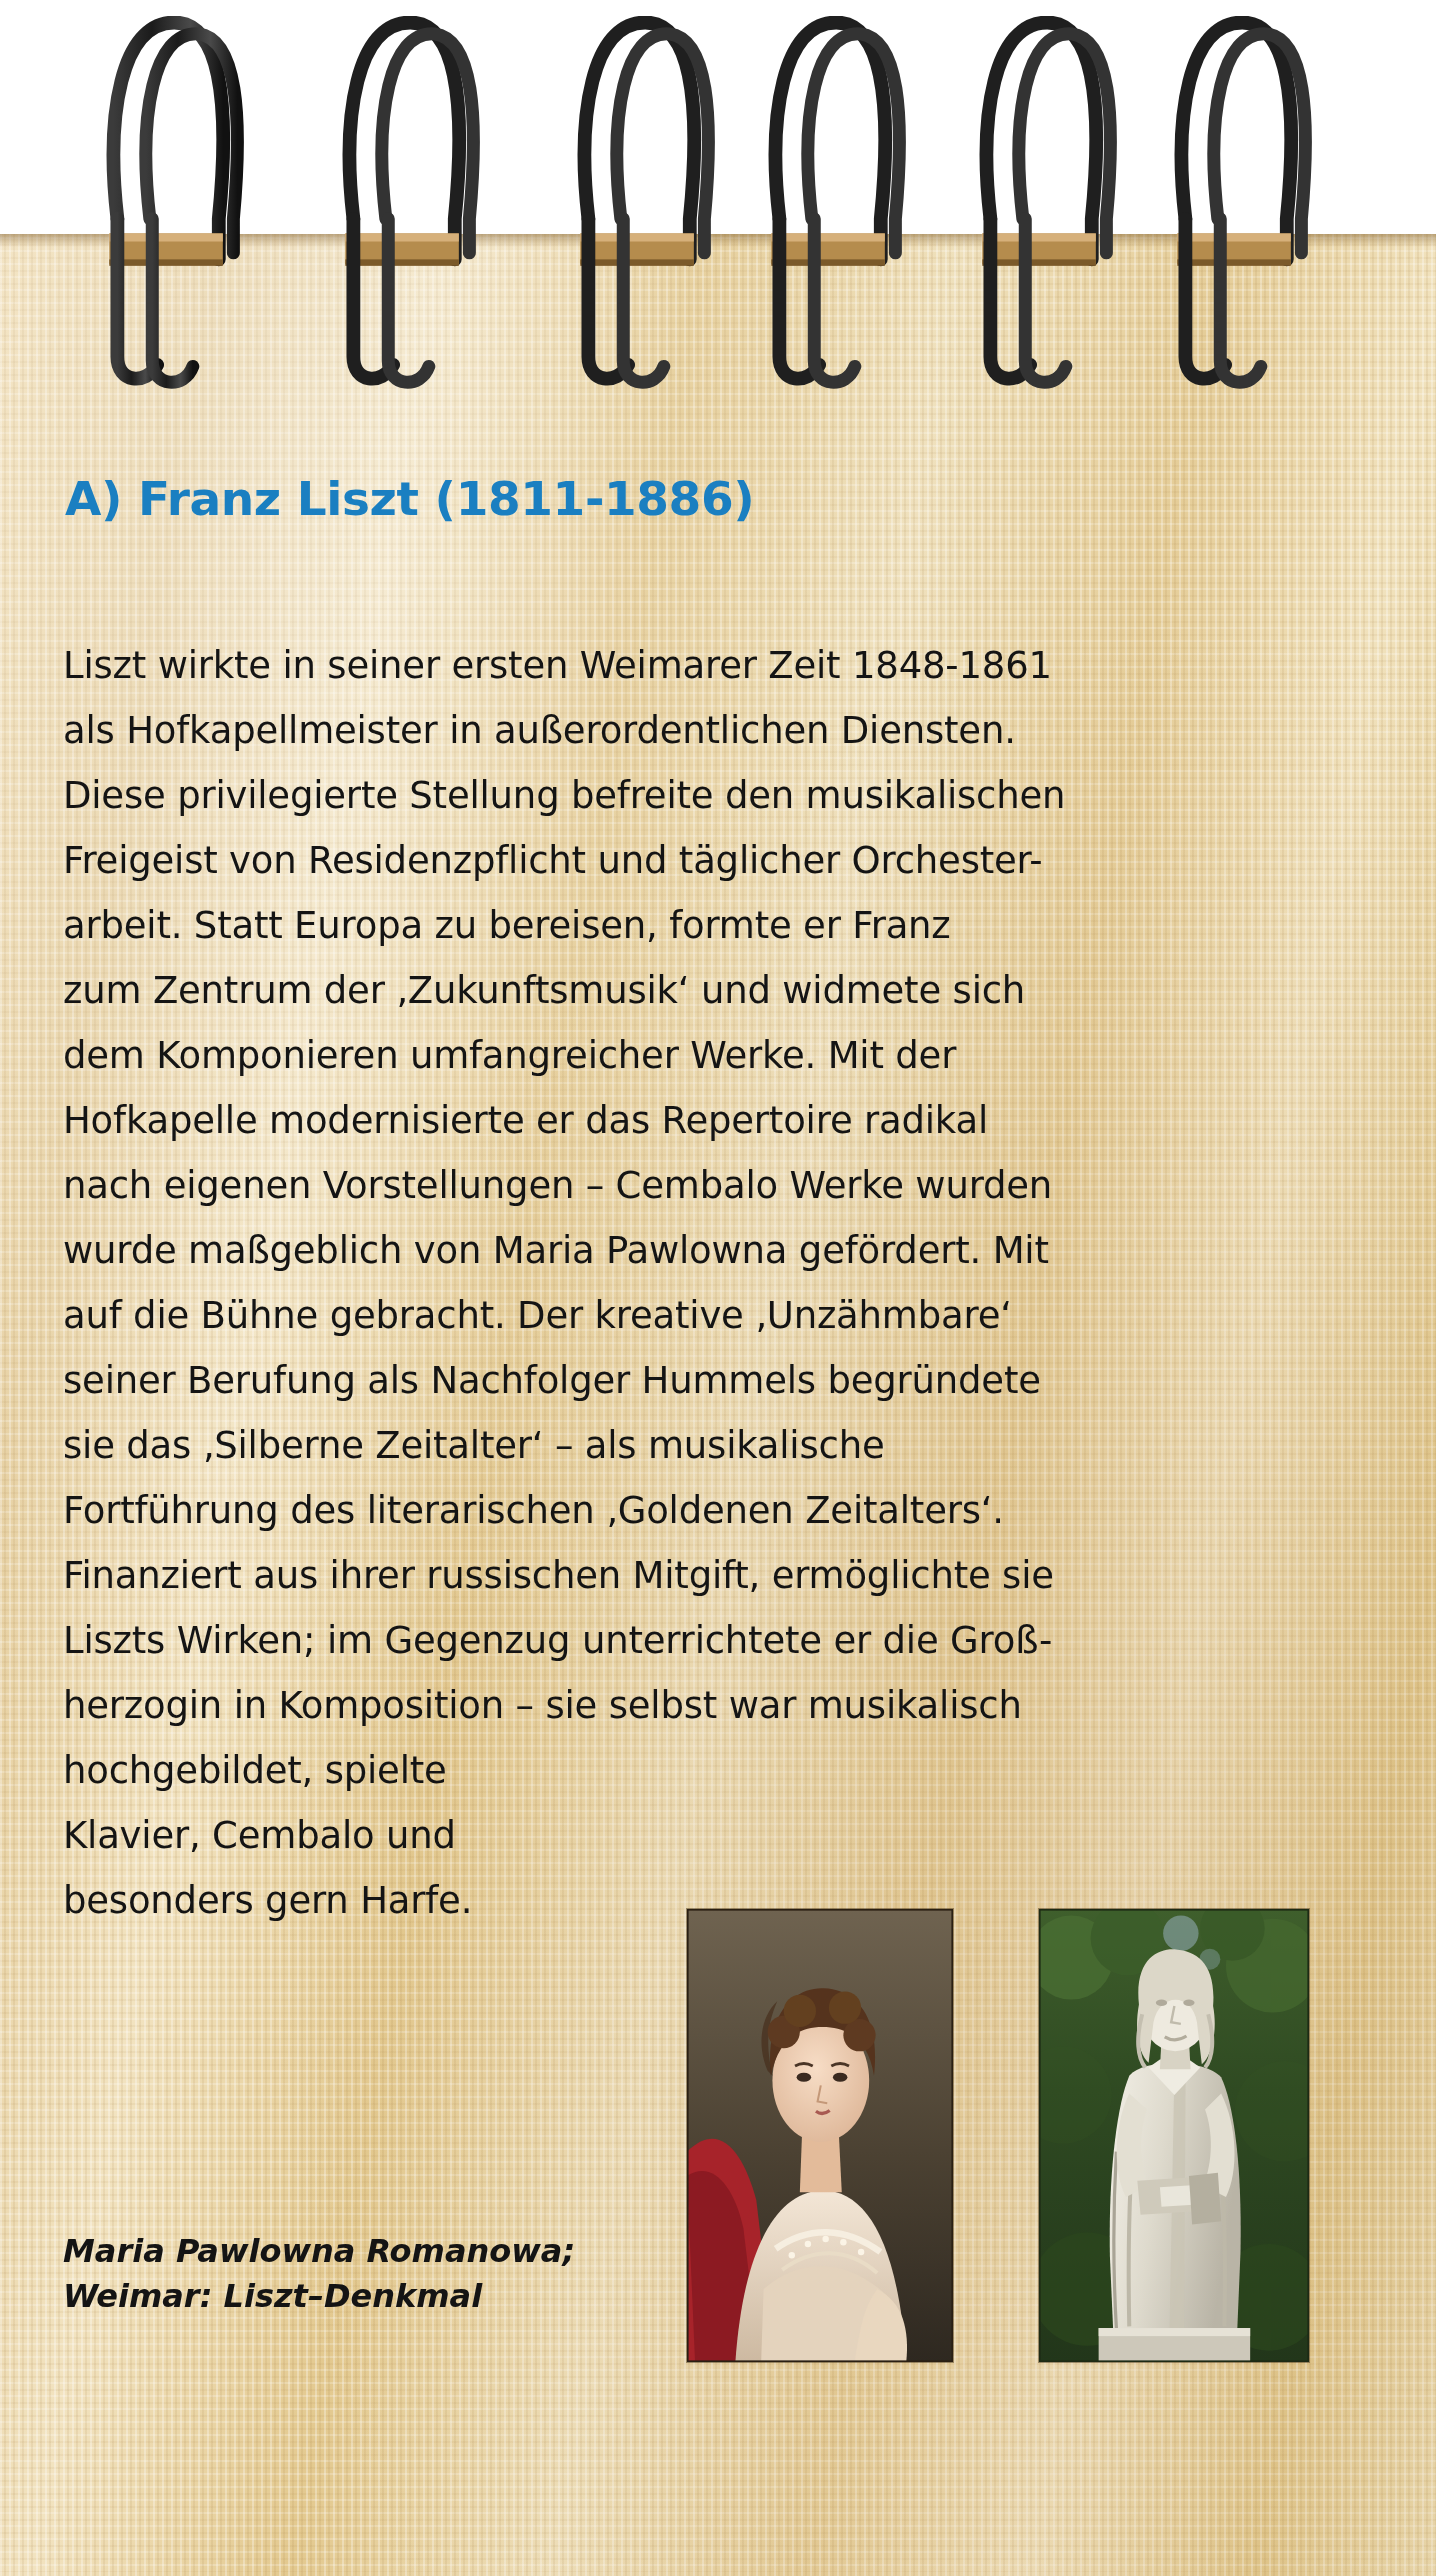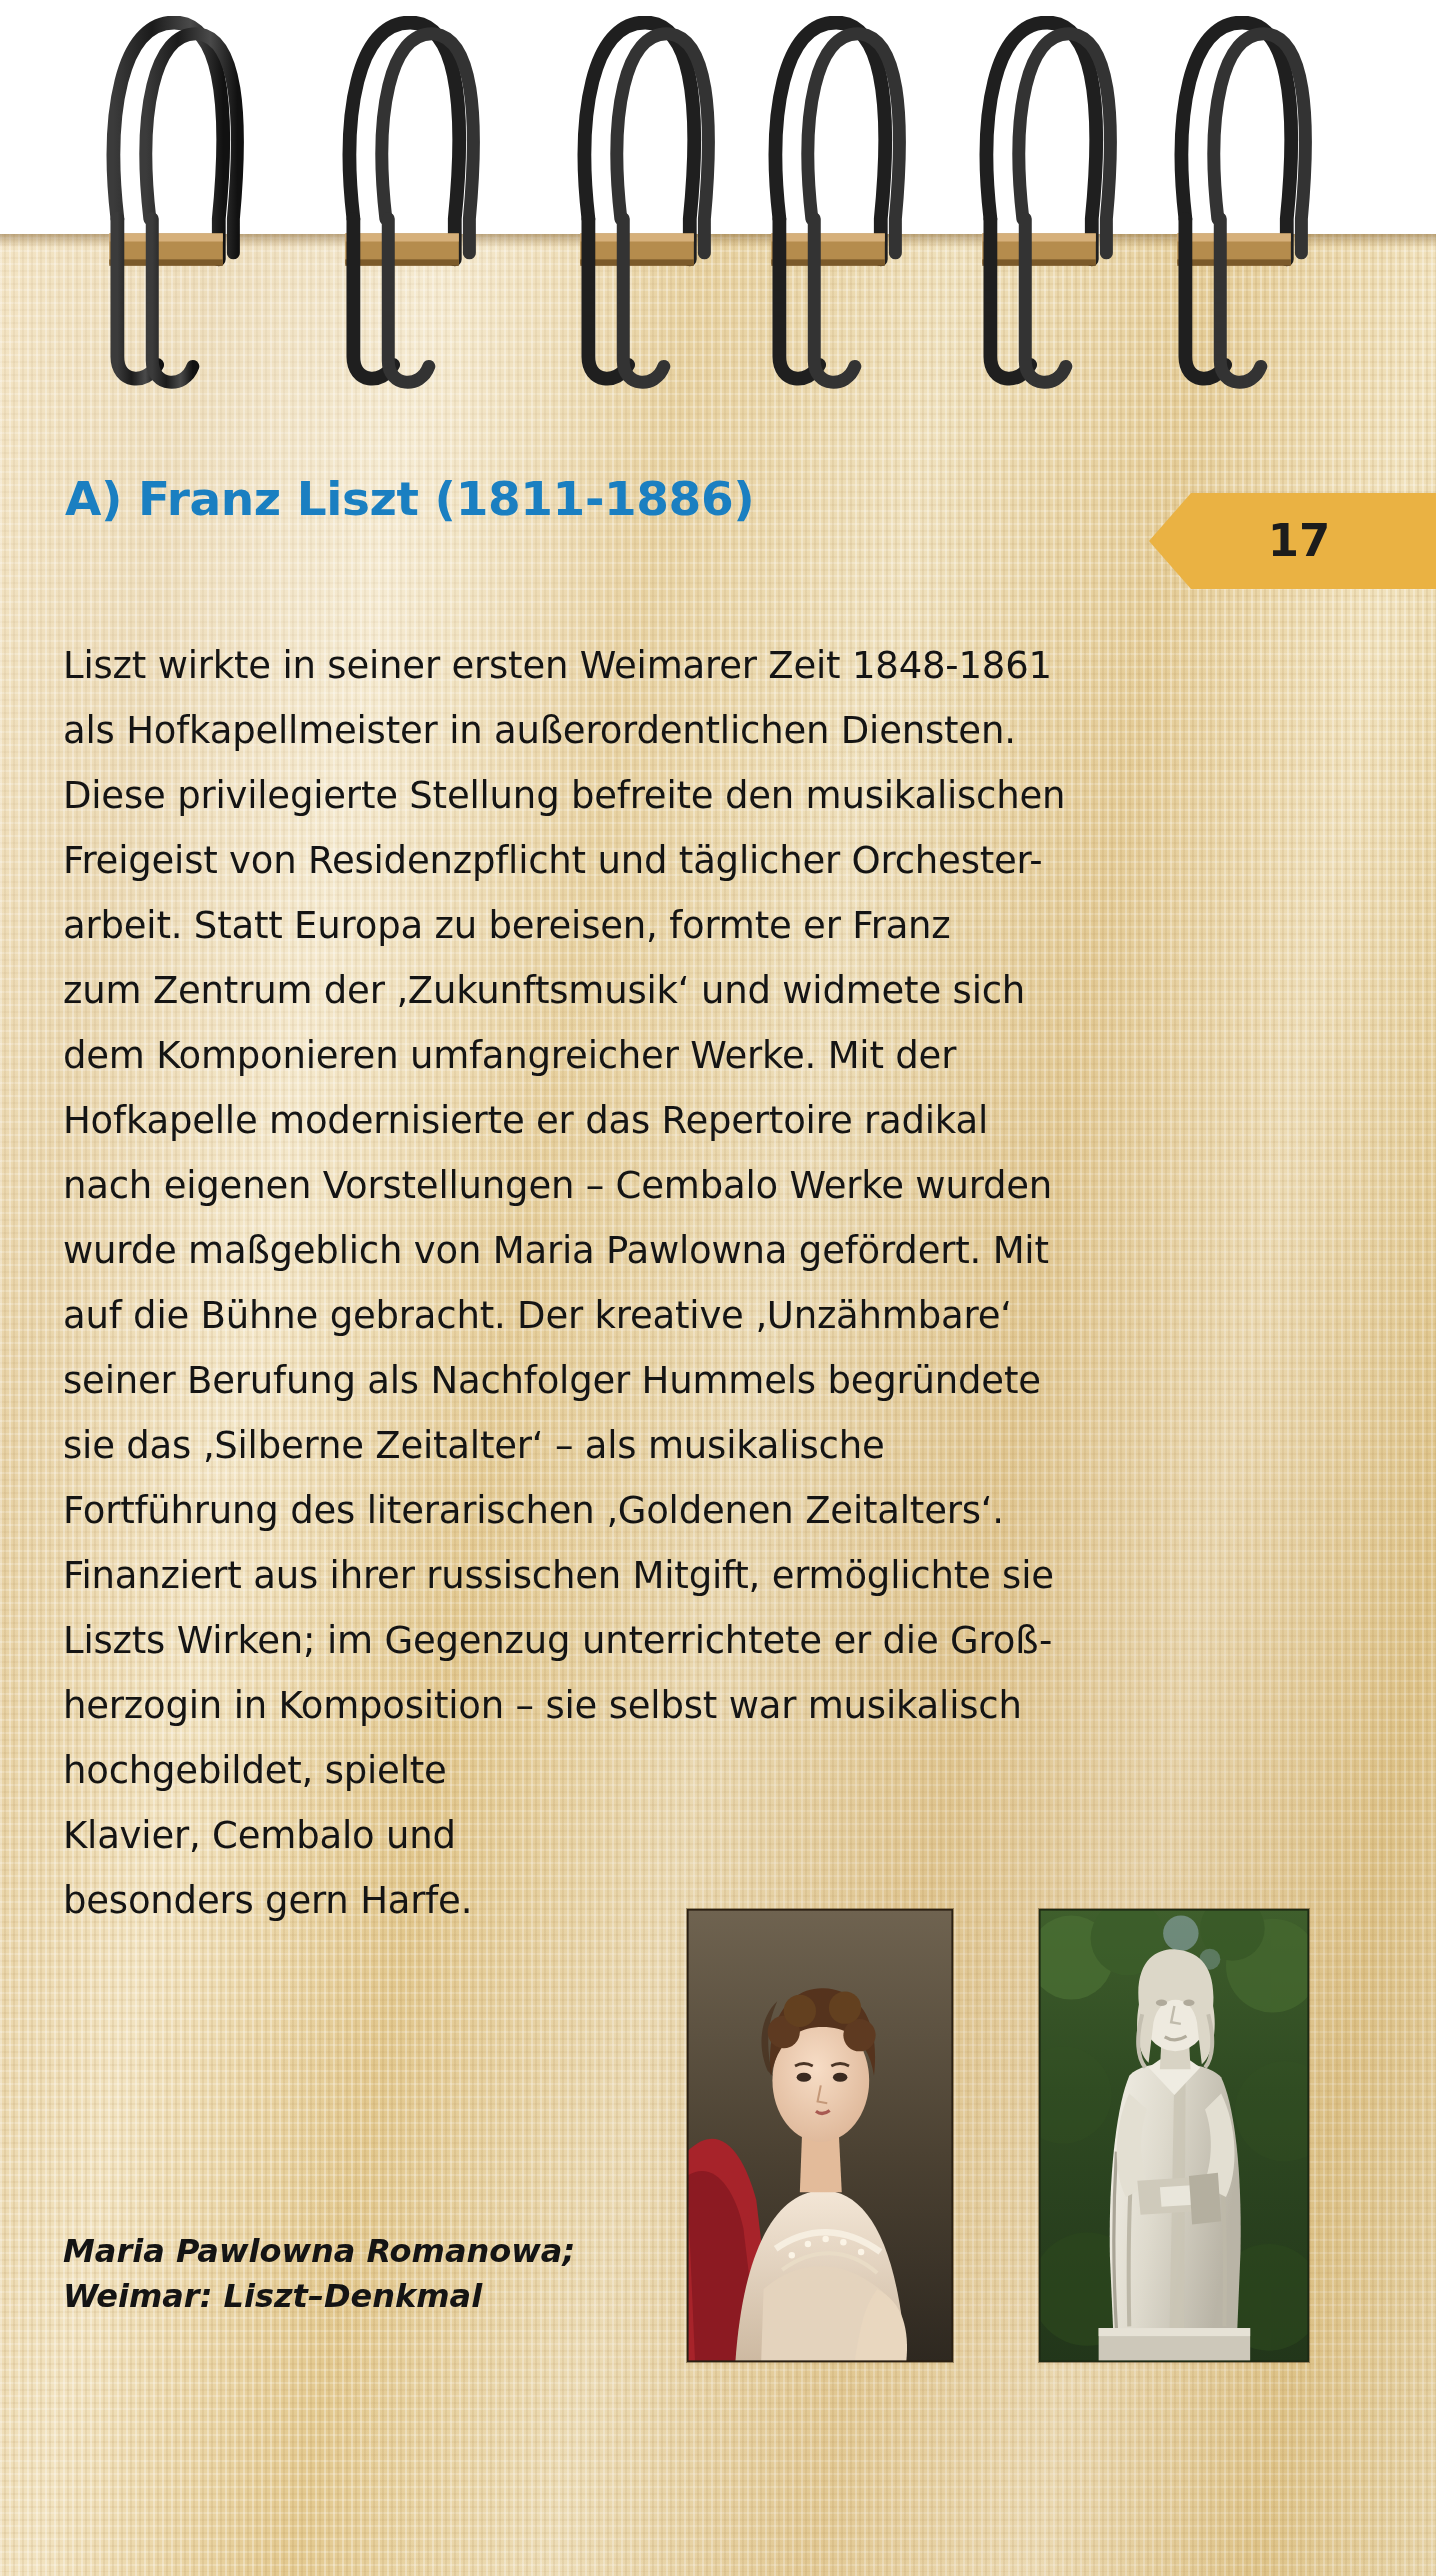--- a/index.html
+++ b/index.html
@@ -283,24 +283,20 @@
         <rect x="25" y="268" width="140" height="10" fill="#d6b07a"></rect>
         <rect x="25" y="300" width="140" height="8" fill="#7b5a2a"></rect>
         <path d="M35 250 L35 420 C 35 452, 70 456, 84 430" stroke="#1f1f1f" stroke-width="17" fill="none" stroke-linecap="round"></path>
         <path d="M78 250 L78 425 C 78 458, 118 460, 128 432" stroke="#333333" stroke-width="16" fill="none" stroke-linecap="round"></path>
       </svg>
     </div>
   </div>
 
   <div class="heading">A) Franz Liszt (1811-1886)</div>
 
-  <div class="page-flag">
-    <div class="flag-shape"></div>
-    <div class="flag-num">17</div>
-  </div>
 
   <div class="body-text">
     <span class="ln">Liszt wirkte in seiner ersten Weimarer Zeit 1848-1861</span>
     <span class="ln">als Hofkapellmeister in außerordentlichen Diensten.</span>
     <span class="ln">Diese privilegierte Stellung befreite den musikalischen</span>
     <span class="ln">Freigeist von Residenzpflicht und täglicher Orchester-</span>
     <span class="ln">arbeit. Statt Europa zu bereisen, formte er Franz</span>
     <span class="ln">zum Zentrum der ‚Zukunftsmusik‘ und widmete sich</span>
     <span class="ln">dem Komponieren umfangreicher Werke. Mit der</span>
     <span class="ln">Hofkapelle modernisierte er das Repertoire radikal</span>

